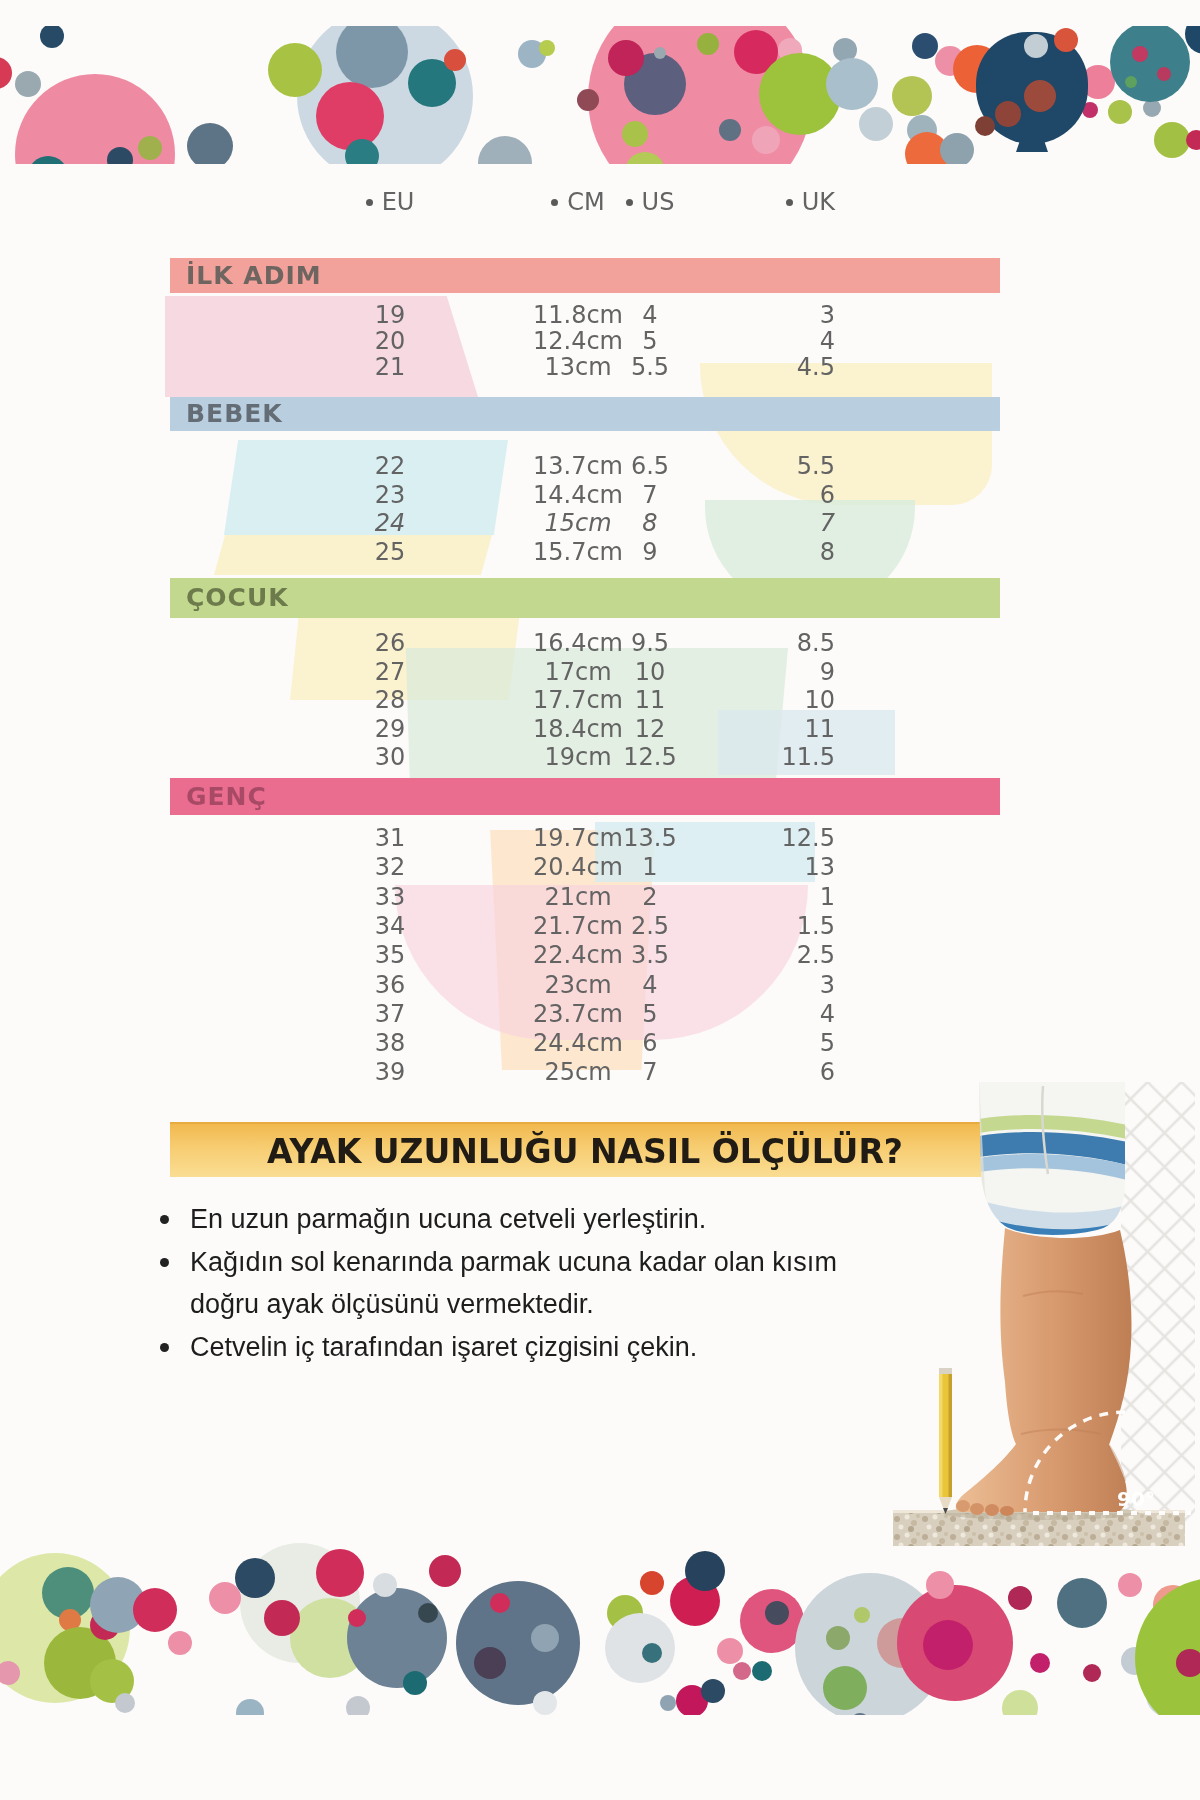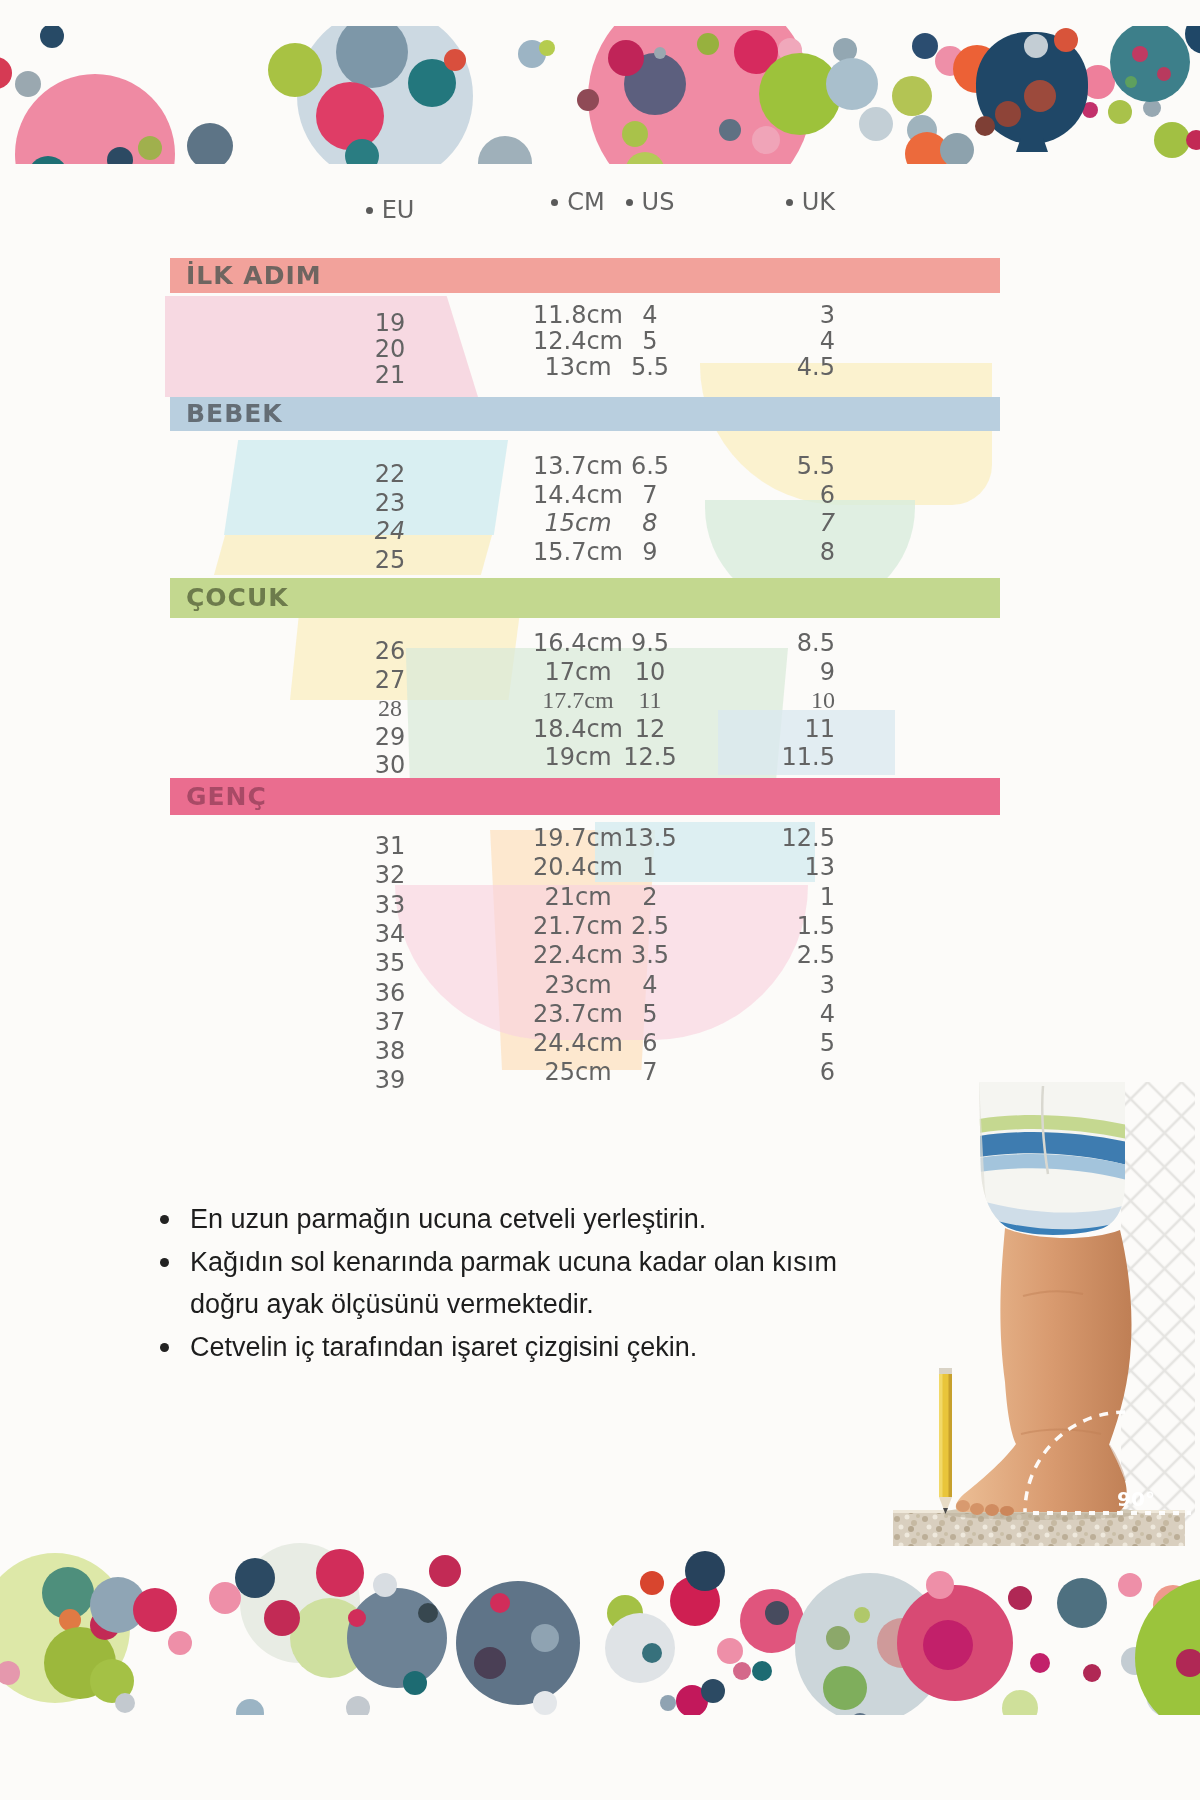--- a/index.html
+++ b/index.html
@@ -17,21 +17,21 @@
   
   .wm{position:absolute;}
 
   
   #chart{position:absolute;left:170px;top:0;width:830px;}
   .hdr-row,.size-row{position:absolute;left:0;width:830px;height:30px;line-height:30px;
     color:#636363;font-size:24px;}
   .banner{position:absolute;left:0;width:830px;font-size:25px;letter-spacing:1px;
     padding-left:16px;box-sizing:border-box;font-weight:bold;}
   .cell{position:absolute;top:0;height:30px;}
-  .c-eu{left:150px;width:140px;text-align:center;margin-top:8px;}
+  .c-eu{left:150px;width:140px;text-align:center;}
   .c-cm{left:308px;width:200px;text-align:center;}
   .c-us{left:410px;width:140px;text-align:center;}
   .c-uk{left:525px;width:140px;text-align:right;}
   .hdr-dot{display:inline-block;width:7px;height:7px;border-radius:50%;
     background:#5a5a5a;margin-right:9px;vertical-align:4px;}
 
   
   #guide-title{position:absolute;left:170px;top:1122px;width:830px;height:55px;line-height:56px;
     text-align:center;font-weight:bold;font-size:33px;color:#201c15;
     background:linear-gradient(180deg,#f1b94f 0%,#f7cd72 45%,#fadd93 100%);
@@ -184,21 +184,21 @@
         <span class="cell c-cm">16.4cm</span>
         <span class="cell c-us">9.5</span>
         <span class="cell c-uk">8.5</span>
       </div>
       <div class="size-row" style="top: 656.5px;">
         <span class="cell c-eu">27</span>
         <span class="cell c-cm">17cm</span>
         <span class="cell c-us">10</span>
         <span class="cell c-uk">9</span>
       </div>
-      <div class="size-row" style="top: 685px; font-family: Liberation Serif, serif;">
+      <div class="size-row" style="top: 685px;">
         <span class="cell c-eu">28</span>
         <span class="cell c-cm">17.7cm</span>
         <span class="cell c-us">11</span>
         <span class="cell c-uk">10</span>
       </div>
       <div class="size-row" style="top: 713.5px;">
         <span class="cell c-eu">29</span>
         <span class="cell c-cm">18.4cm</span>
         <span class="cell c-us">12</span>
         <span class="cell c-uk">11</span>
@@ -259,20 +259,21 @@
         <span class="cell c-uk">5</span>
       </div>
       <div class="size-row" style="top: 1057.4px;">
         <span class="cell c-eu">39</span>
         <span class="cell c-cm">25cm</span>
         <span class="cell c-us">7</span>
         <span class="cell c-uk">6</span>
       </div>
     </div>
 
+  <div id="guide-title">AYAK UZUNLUĞU NASIL ÖLÇÜLÜR?</div>
   <div id="bullets">
       <div class="bullet-item">En uzun parmağın ucuna cetveli yerleştirin.</div>
       <div class="bullet-item">Kağıdın sol kenarında parmak ucuna kadar olan kısım doğru ayak ölçüsünü vermektedir.</div>
       <div class="bullet-item">Cetvelin iç tarafından işaret çizgisini çekin.</div>
     </div>
 
   <div id="photo">
     <svg width="302" height="464" viewBox="0 0 302 464" xmlns="http://www.w3.org/2000/svg">
       <defs>
         <linearGradient id="skin" x1="0" y1="0" x2="1" y2="0">

